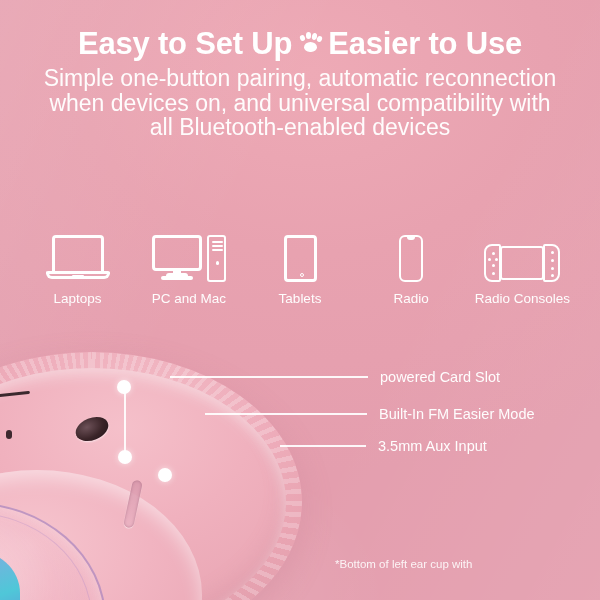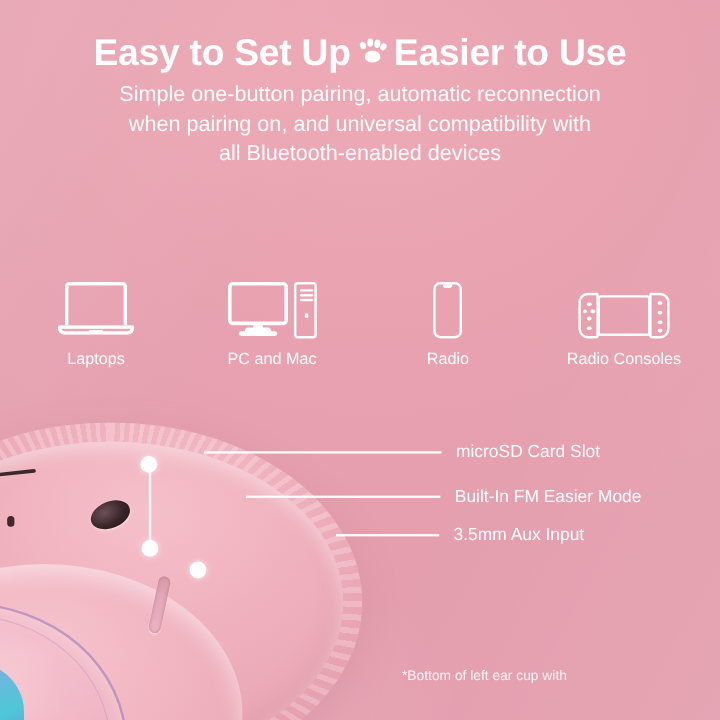--- a/index.html
+++ b/index.html
@@ -41,21 +41,21 @@
   .paw i{position:absolute;background:#ffffff;border-radius:50%;display:block;}
   .paw .t1{width:5.0px;height:6.2px;left:1px;top:3.5px;transform:rotate(-18deg);}
   .paw .t2{width:5.0px;height:6.6px;left:7px;top:0.6px;}
   .paw .t3{width:5.0px;height:6.6px;left:12.6px;top:1.2px;transform:rotate(10deg);}
   .paw .t4{width:4.8px;height:6.0px;left:17.4px;top:5.0px;transform:rotate(24deg);}
   .paw .pad{width:13px;height:10.5px;left:4.6px;top:10.5px;border-radius:50% 50% 46% 46%;}
 
   
   .subtitle{
     position:absolute;top:66px;left:0;width:600px;text-align:center;
-    color:#ffffff;font-size:18px;line-height:24.5px;font-weight:400;
+    color:#ffffff;font-size:23px;line-height:24.5px;font-weight:400;
     opacity:0.97;
   }
   .subtitle div{white-space:nowrap;}
 
   
   .bt{
     position:absolute;top:167px;left:0;width:600px;
     display:flex;justify-content:center;align-items:center;gap:7px;
   }
   .bt-mark{
@@ -253,21 +253,21 @@
 
   <div class="sheen1"></div>
   <div class="sheen2"></div>
 
   <div class="headline">
     <span class="seg">Easy to Set Up</span><span class="paw"><i class="t1"></i><i class="t2"></i><i class="t3"></i><i class="t4"></i><i class="pad"></i></span><span class="seg">Easier to Use</span>
   </div>
 
   <div class="subtitle">
     <div>Simple one-button pairing, automatic reconnection</div>
-    <div>when pairing on, and universal compatibility with</div>
+    <div>when devices on, and universal compatibility with</div>
     <div>all Bluetooth-enabled devices</div>
   </div>
 
 
   <div class="devices">
 
     <div class="dev">
       <div class="art">
         <div class="laptop">
             <div class="lid"></div>
@@ -291,20 +291,28 @@
             <div class="bar b1"></div>
               <div class="bar b2"></div>
               <div class="bar b3"></div>
               <div class="dot"></div>
           </div>
         </div>
       </div>
       <div class="lbl">PC and Mac</div>
     </div>
 
+    <div class="dev">
+      <div class="art">
+        <div class="tablet">
+            <div class="home"></div>
+          </div>
+      </div>
+      <div class="lbl">Tablets</div>
+    </div>
 
     <div class="dev">
       <div class="art">
         <div class="phone">
             <div class="notch"></div>
           </div>
       </div>
       <div class="lbl">Radio</div>
     </div>
 
@@ -353,21 +361,21 @@
 
     <div class="mline"></div>
     <div class="marker m1"></div>
     <div class="marker m2"></div>
     <div class="marker m3"></div>
   </div>
 
   <div class="callouts">
     <div class="callout c1">
       <span class="lead"></span>
-      <span class="ctxt">microSD Card Slot</span>
+      <span class="ctxt">powered Card Slot</span>
     </div>
     <div class="callout c2">
       <span class="lead"></span>
       <span class="ctxt">Built-In FM Easier Mode</span>
     </div>
     <div class="callout c3">
       <span class="lead"></span>
       <span class="ctxt">3.5mm Aux Input</span>
     </div>
   </div>

